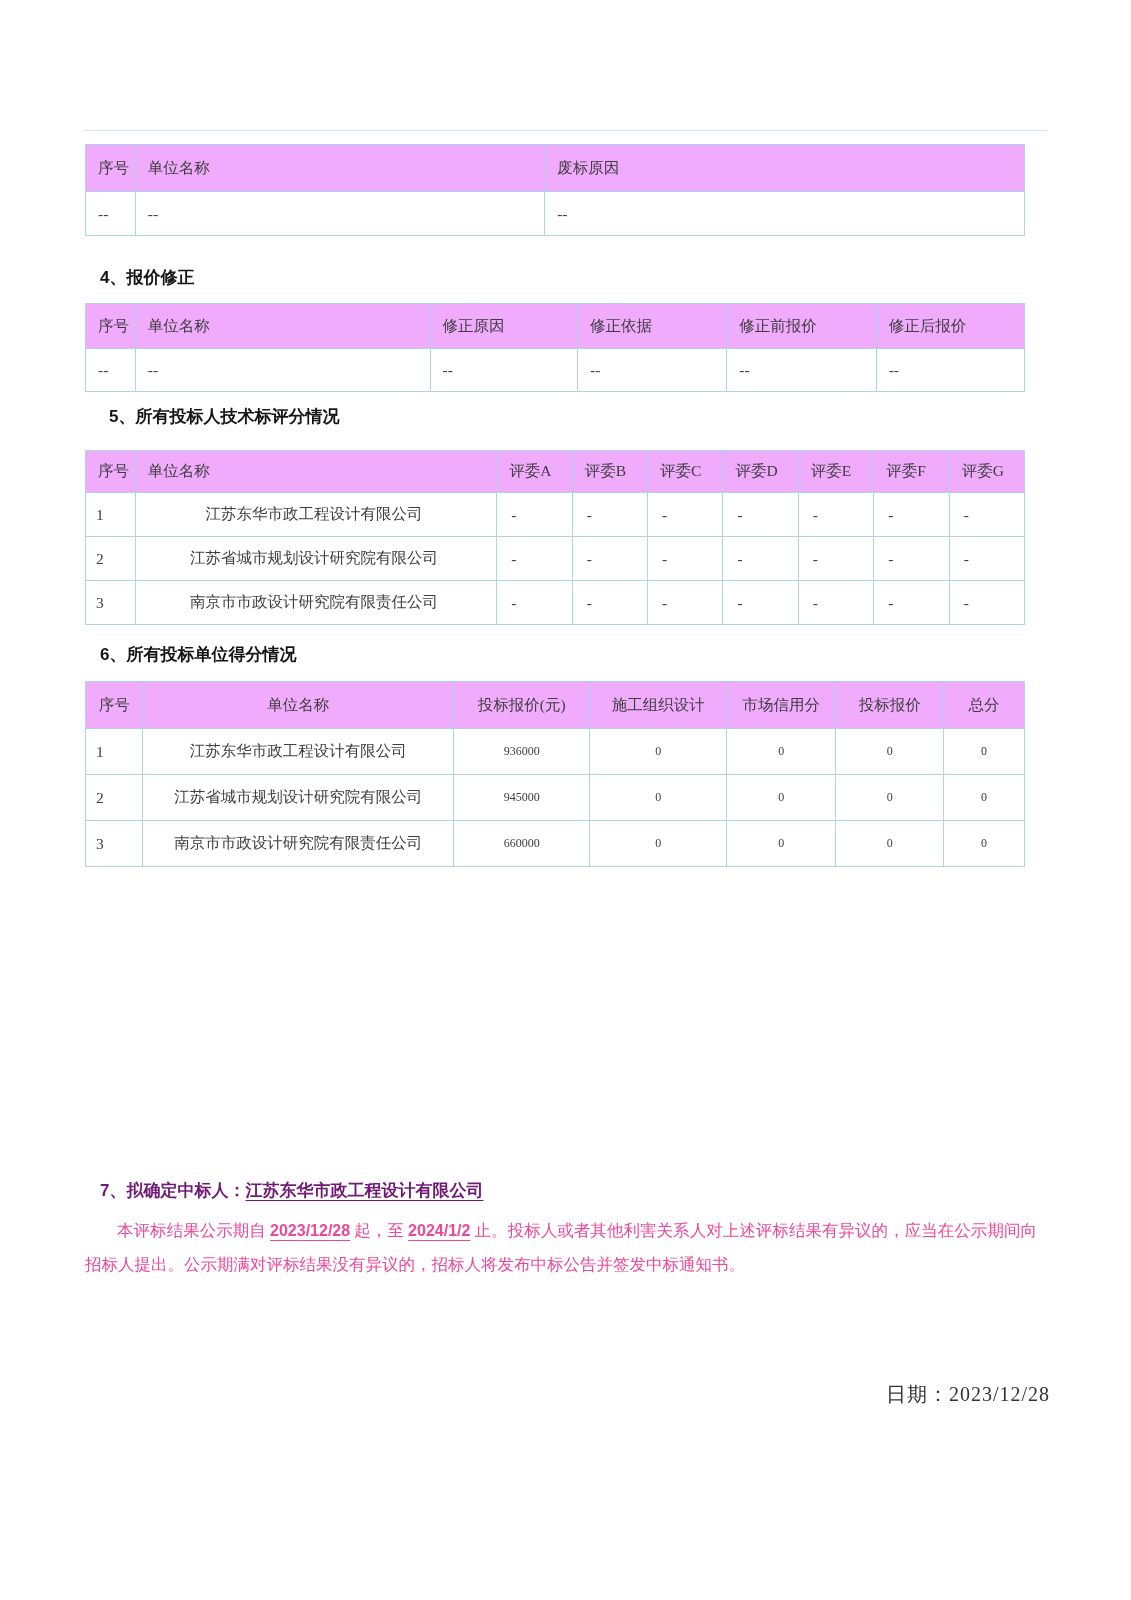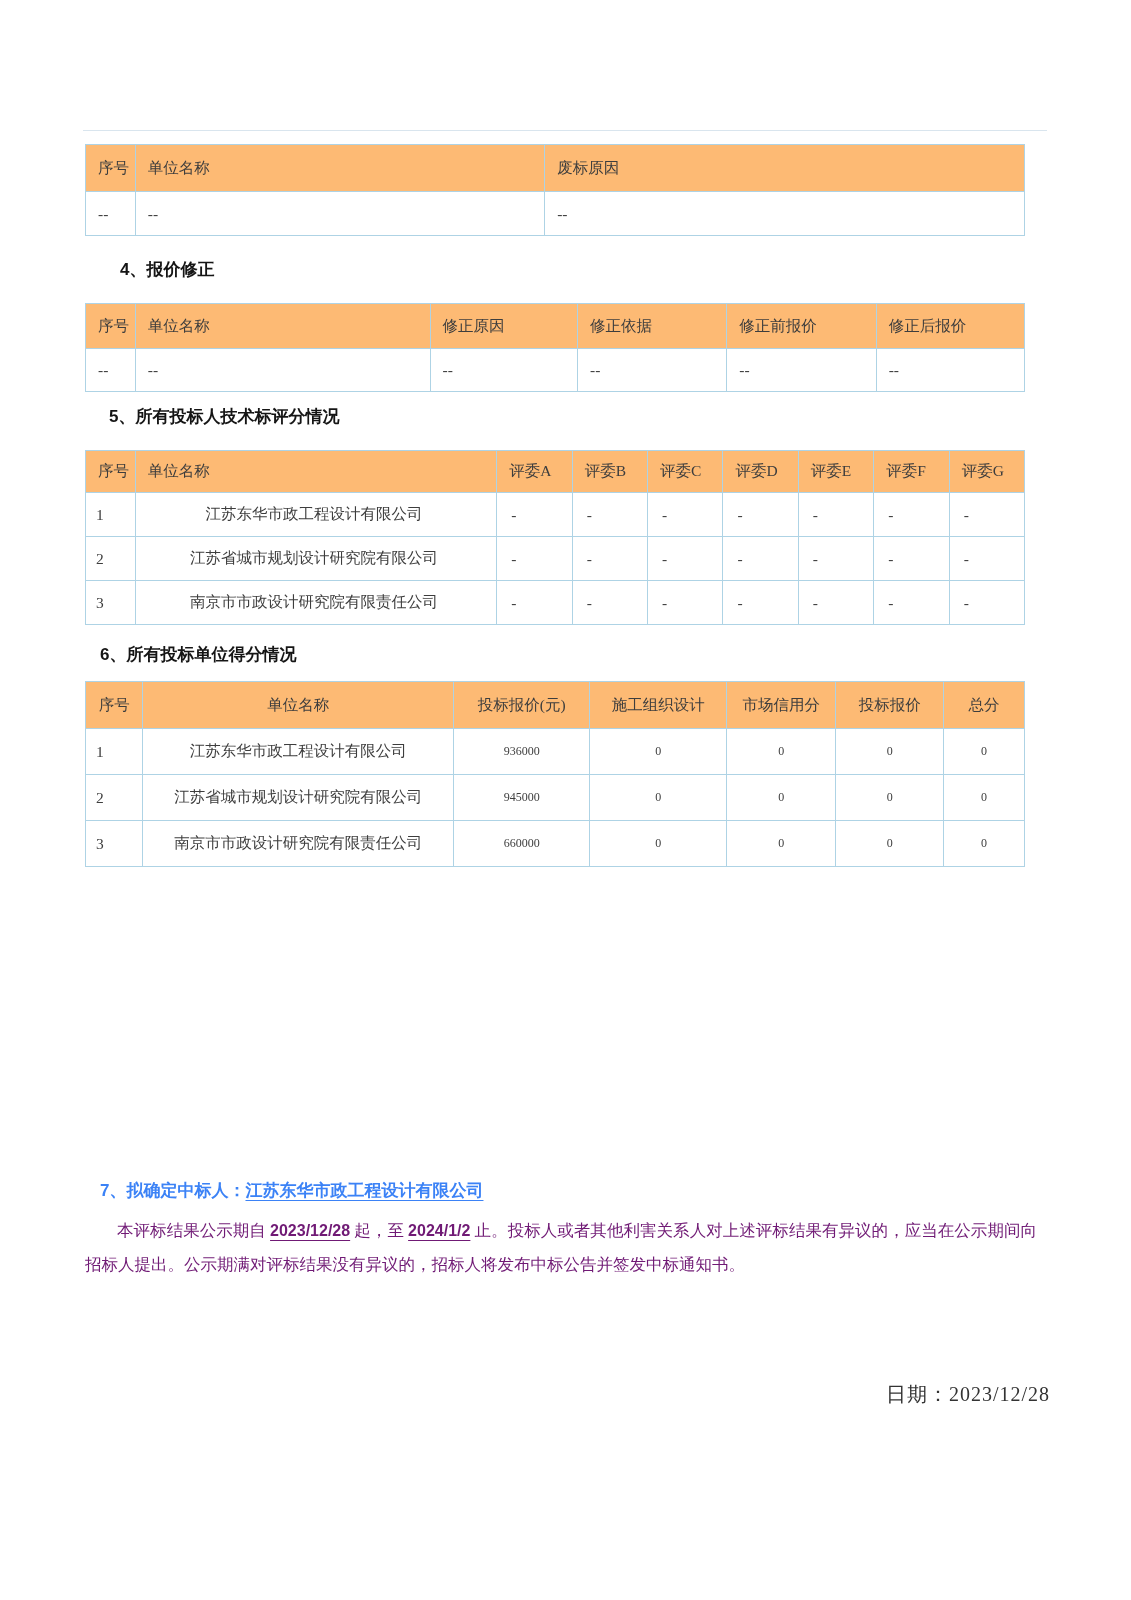--- a/index.html
+++ b/index.html
@@ -21,21 +21,21 @@
     border-collapse:collapse;table-layout:fixed;
     font-size:15.5px;color:#3d3d3d;
   }
   .tbl th,.tbl td{
     border:1px solid #aed3e5;
     font-weight:normal;
     padding:0 4px 0 12px;
     text-align:left;
     overflow:hidden;white-space:nowrap;
   }
-  .tbl thead th{background:#fdba74;}
+  .tbl thead th{background:#f0abfc;}
   .tbl tbody td{background:#ffffff;}
 
   #tbl-reject{top:144px;}
   #tbl-reject thead tr{height:47px;}
   #tbl-reject tbody tr{height:44px;}
 
   #tbl-correction{top:303px;}
   #tbl-correction thead tr{height:45px;}
   #tbl-correction tbody tr{height:43px;}
 
@@ -53,36 +53,36 @@
   #tbl-total td{text-align:center;padding:0;}
   #tbl-total td:first-child{text-align:left;padding-left:10px;}
   #tbl-total td:nth-child(n+3){font-size:12px;}
 
   
   .sec-title{
     position:absolute;left:100px;margin:0;
     font-family:"Liberation Sans","DejaVu Sans",sans-serif;
     font-size:17px;line-height:20px;font-weight:bold;color:#151515;
   }
-  #title-4{top:260px;margin-left:20px;}
+  #title-4{top:268px;}
   #title-5{top:407px;margin-left:9px;}
   #title-6{top:645px;}
 
   
   .sec7{
     position:absolute;left:100px;top:1179px;
     font-family:"Liberation Sans","DejaVu Sans",sans-serif;
-    font-size:17px;font-weight:bold;color:#3b82f6;
+    font-size:17px;font-weight:bold;color:#701a75;
   }
   .sec7-winner{text-decoration:underline;text-underline-offset:4px;}
 
   
   .notice{
     position:absolute;left:85px;top:1214px;width:952px;margin:0;
-    font-size:16.5px;line-height:34px;color:#701a75;
+    font-size:16.5px;line-height:34px;color:#ec4899;
     text-align:justify;text-indent:32px;
   }
   .ndate{
     font-family:"Liberation Sans","DejaVu Sans",sans-serif;
     font-weight:bold;font-size:16px;
     text-decoration:underline;text-underline-offset:4px;
   }
 
   
   .sig-tenderer{

